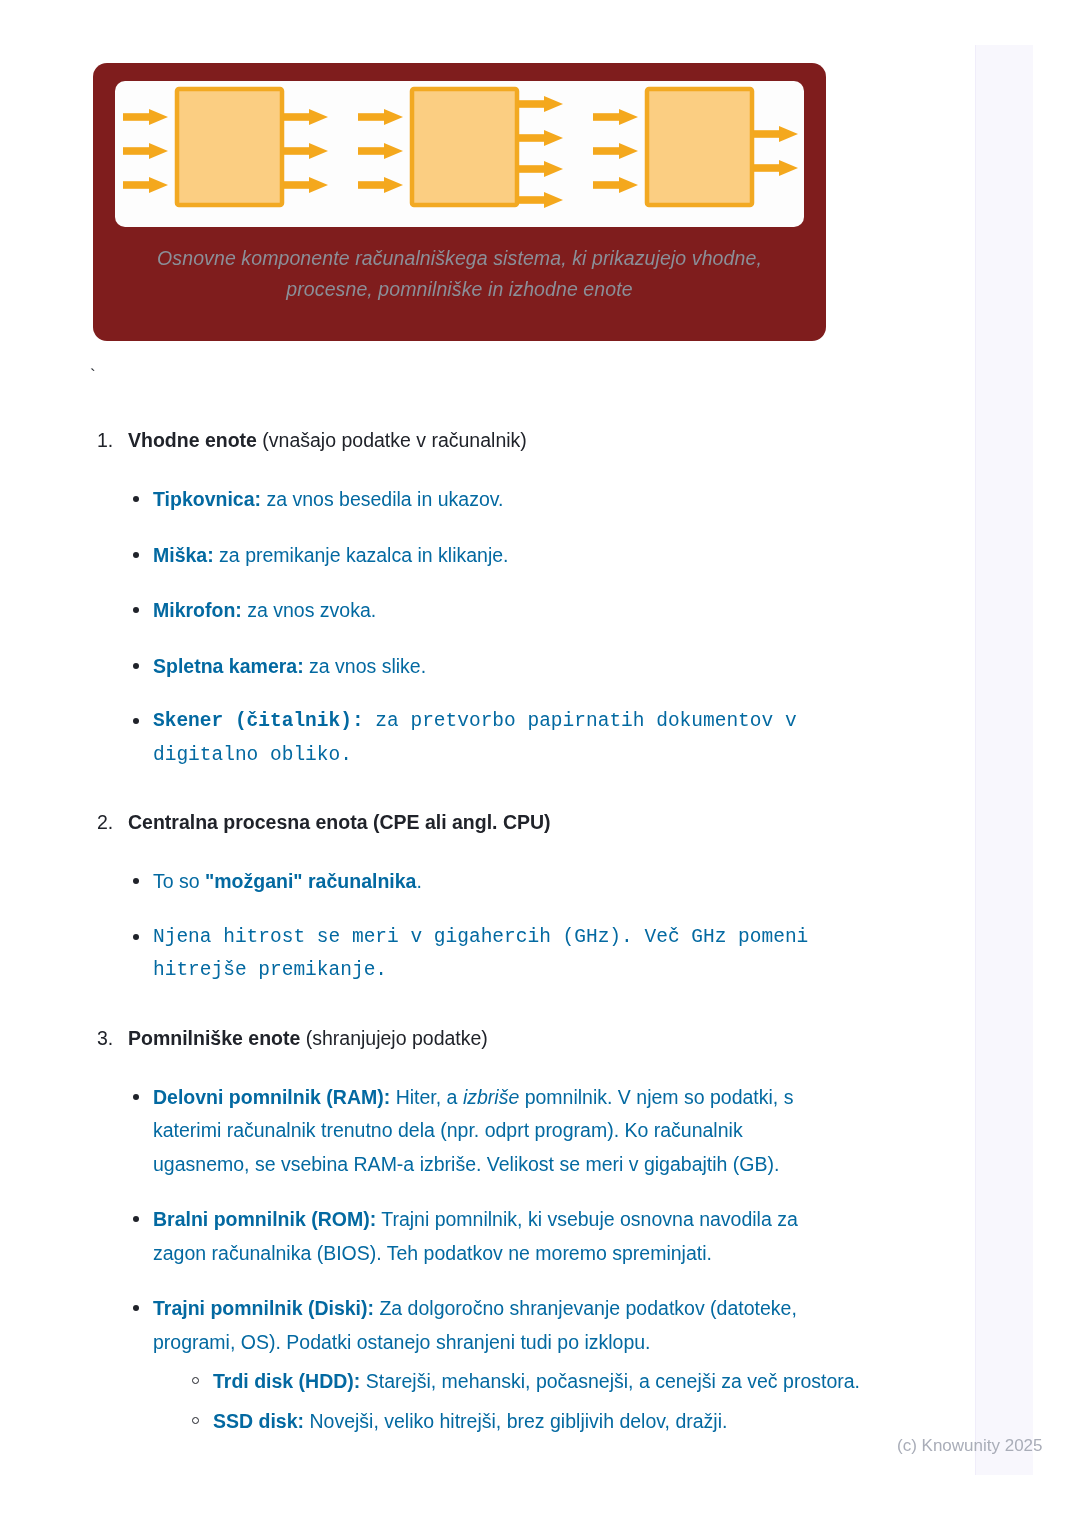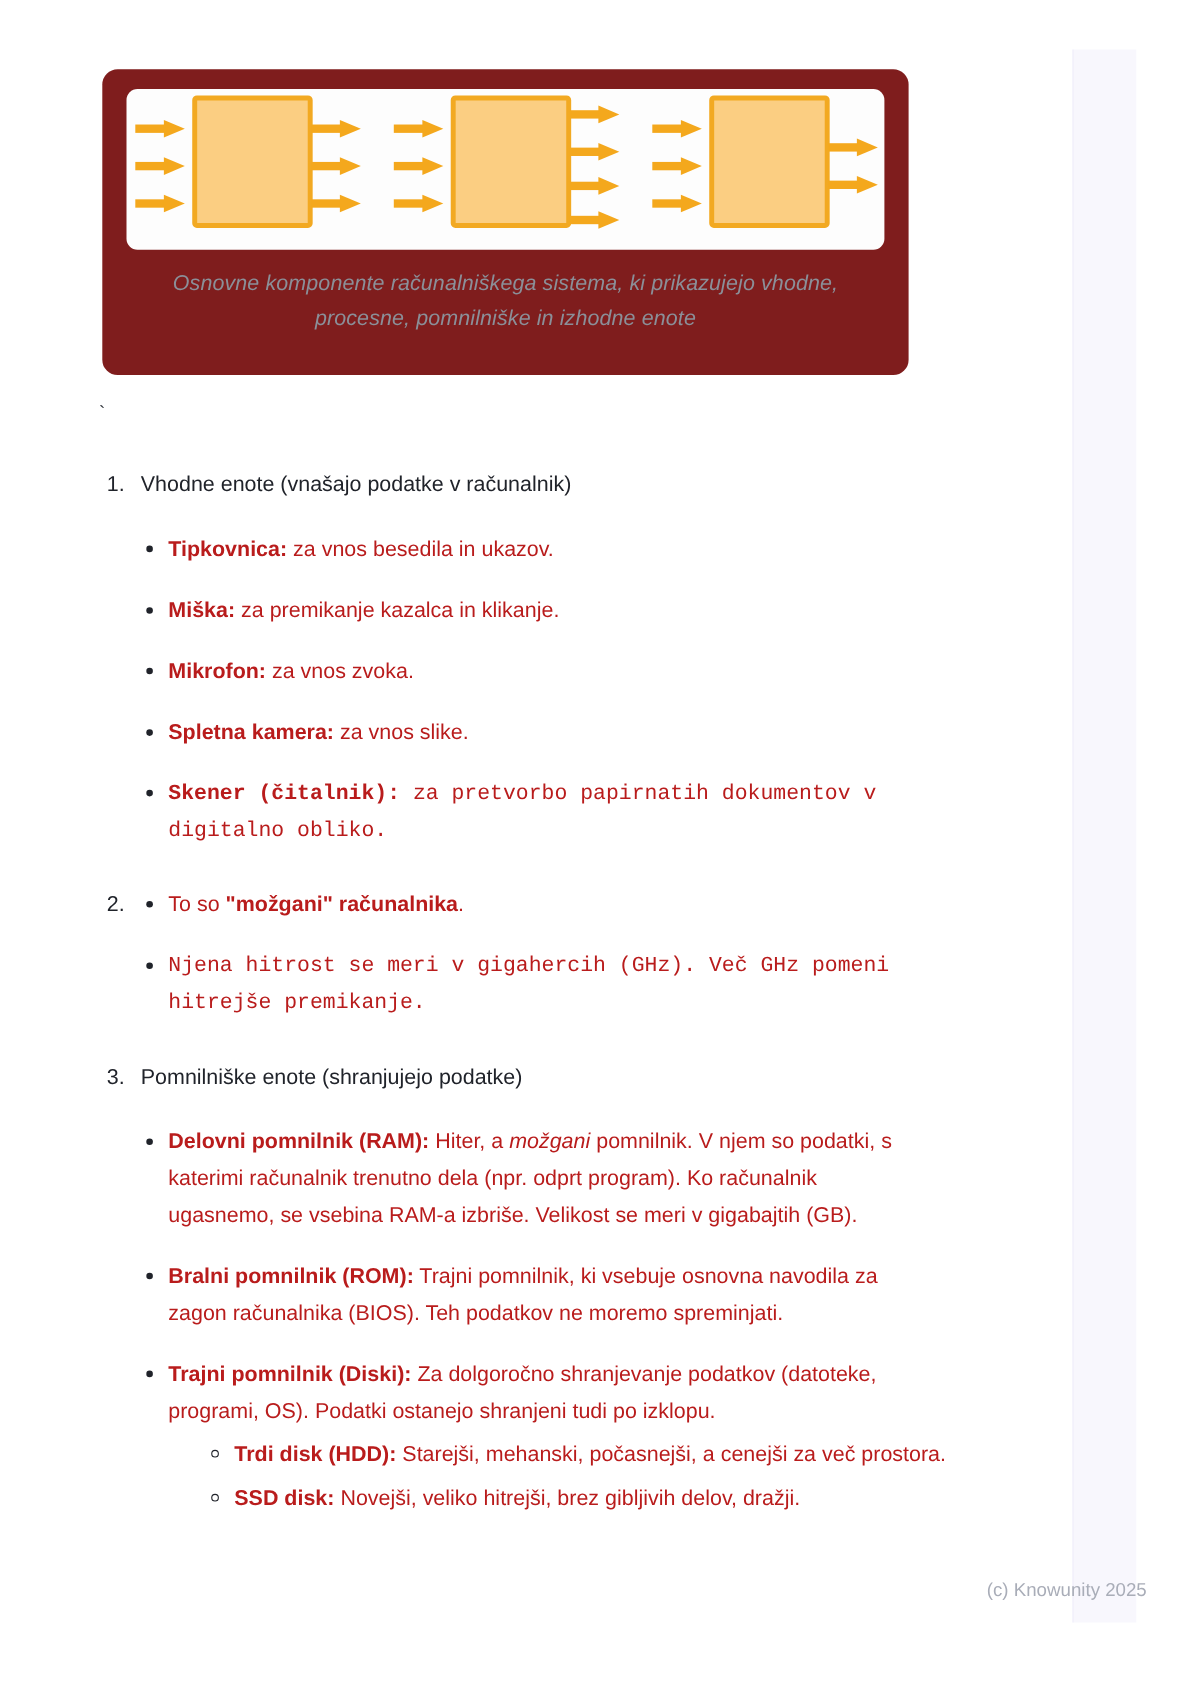--- a/index.html
+++ b/index.html
@@ -104,21 +104,21 @@
     font-size: 19.5px;
     line-height: 33px;
     color: #20232a;
   }
   .num-head {
     font-size: 19.5px;
     line-height: 33px;
     color: #20232a;
     padding-right: 250px;
   }
-  .num-head b { font-weight: normal; }
+  .num-head b { font-weight: bold; }
 
   ul.sub, ul.subsub {
     list-style: none;
     margin: 0;
     padding: 0;
   }
   ul.sub > li {
     position: relative;
     padding-left: 25px;
     margin-top: 22px;
@@ -130,21 +130,21 @@
     left: 5px;
     top: 13px;
     width: 6px;
     height: 6px;
     background: #20232a;
     border-radius: 50%;
   }
   .sub-text {
     font-size: 19.5px;
     line-height: 33.5px;
-    color: #b91c1c;
+    color: #0369a1;
   }
   .sub-text b { font-weight: bold; }
   .sub-text i { font-style: italic; }
 
   
   ul.subsub {
     margin-top: 4px;
     padding-left: 35px;
   }
   ul.subsub > li {
@@ -281,20 +281,23 @@
           </li>
           <li>
             <span class="dot"></span>
             <span class="sub-text w-narrow-2"><b>Skener (čitalnik):</b><span> za pretvorbo papirnatih dokumentov v digitalno obliko.</span></span>
           </li>
         </ul>
       </li>
 
       <li class="num-item gap-before">
         <span class="num-marker">2.</span>
+        <div class="num-head">
+          <b>Centralna procesna enota (CPE ali angl. CPU)</b>
+        </div>
 
         <ul class="sub">
           <li>
             <span class="dot"></span>
             <span class="sub-text"><span>To so </span><b>"možgani" računalnika</b><span>.</span></span>
           </li>
           <li>
             <span class="dot"></span>
             <span class="sub-text w-narrow-2">Njena hitrost se meri v gigahercih (GHz). Več GHz pomeni hitrejše premikanje.</span>
           </li>
@@ -304,21 +307,21 @@
       <li class="num-item gap-before">
         <span class="num-marker">3.</span>
         <div class="num-head">
           <b>Pomnilniške enote</b><span> (shranjujejo podatke)</span>
         </div>
 
         <ul class="sub">
 
           <li>
             <span class="dot"></span>
-            <span class="sub-text w-sub"><b>Delovni pomnilnik (RAM):</b><span> Hiter, a </span><i>možgani</i><span> pomnilnik. V njem so podatki, s katerimi računalnik trenutno dela (npr. odprt program). Ko računalnik ugasnemo, se vsebina RAM-a izbriše. Velikost se meri v gigabajtih (GB).</span></span>
+            <span class="sub-text w-sub"><b>Delovni pomnilnik (RAM):</b><span> Hiter, a </span><i>izbriše</i><span> pomnilnik. V njem so podatki, s katerimi računalnik trenutno dela (npr. odprt program). Ko računalnik ugasnemo, se vsebina RAM-a izbriše. Velikost se meri v gigabajtih (GB).</span></span>
           </li>
 
           <li>
             <span class="dot"></span>
             <span class="sub-text w-narrow"><b>Bralni pomnilnik (ROM):</b><span> Trajni pomnilnik, ki vsebuje osnovna navodila za zagon računalnika (BIOS). Teh podatkov ne moremo spreminjati.</span></span>
           </li>
 
           <li>
             <span class="dot"></span>
             <span class="sub-text w-sub"><b>Trajni pomnilnik (Diski):</b><span> Za dolgoročno shranjevanje podatkov (datoteke, programi, OS). Podatki ostanejo shranjeni tudi po izklopu.</span></span>

